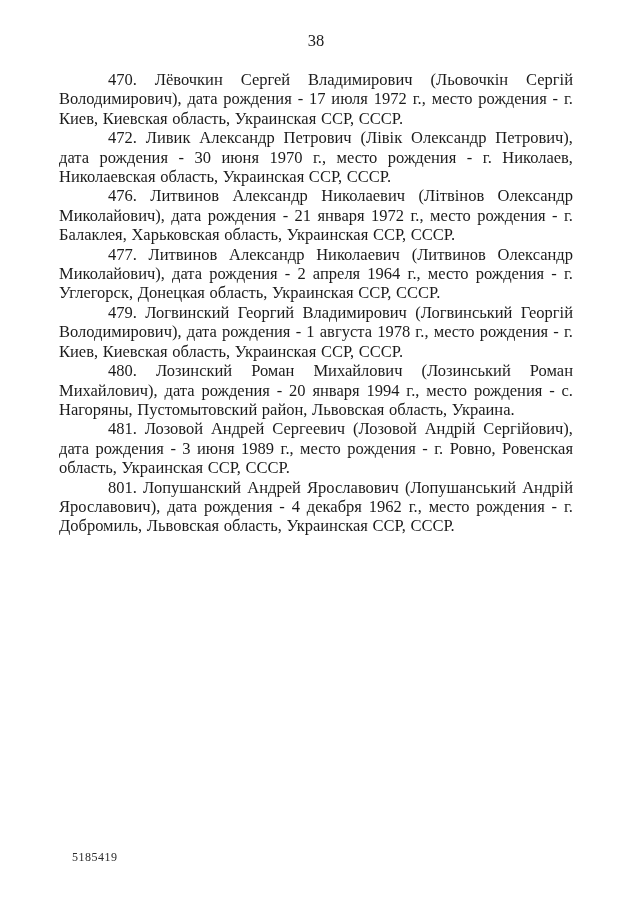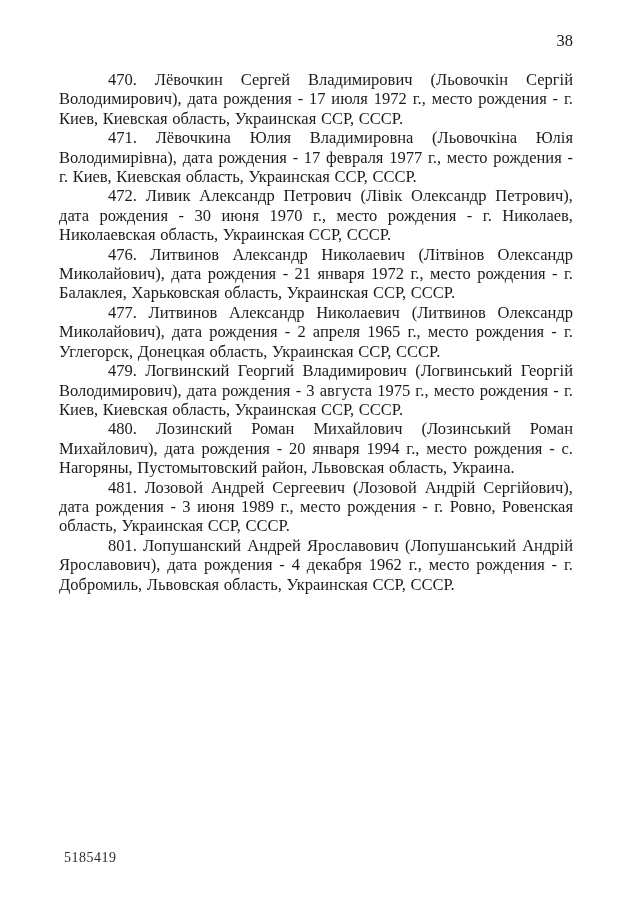--- a/index.html
+++ b/index.html
@@ -14,60 +14,59 @@
     background: #ffffff;
     font-family: "Liberation Serif", serif;
     color: #1b1b1b;
     overflow: hidden;
   }
   .page-number {
     position: absolute;
     top: 31px;
     left: 59px;
     width: 514px;
-    text-align: right;
+    text-align: center;
     font-size: 16.5px;
     line-height: 19px;
   }
   .content {
     position: absolute;
     top: 70px;
     left: 59px;
     width: 514px;
     font-size: 16.5px;
     line-height: 19.4px;
     text-align: justify;
     word-spacing: 0.5px;
   }
   .entry {
     margin: 0;
     padding: 0;
     text-indent: 49px;
   }
   .footer-code {
     position: absolute;
-    left: 64px;
+    left: 72px;
     top: 850px;
-    font-size: 14px;
+    font-size: 12px;
     letter-spacing: 0.5px;
     color: #2a2a2a;
   }
 </style>
 </head>
 <body>
 
 <div class="page">
   <div class="page-number">38</div>
 
   <div class="content">
     <p class="entry">470. Лёвочкин Сергей Владимирович (Льовочкін Сергій Володимирович), дата рождения - 17 июля 1972 г., место рождения - г. Киев, Киевская область, Украинская ССР, СССР.</p>
-    <p class="entry">471. Лёвочкина Юлия Владимировна (Льовочкіна Юлія Володимирівна), дата рождения - 17 февраля 1977 г., место рождения - г. Киев, Киевская область, Украинская ССР, СССР.</p>
     <p class="entry">472. Ливик Александр Петрович (Лівік Олександр Петрович), дата рождения - 30 июня 1970 г., место рождения - г. Николаев, Николаевская область, Украинская ССР, СССР.</p>
     <p class="entry">476. Литвинов Александр Николаевич (Літвінов Олександр Миколайович), дата рождения - 21 января 1972 г., место рождения - г. Балаклея, Харьковская область, Украинская ССР, СССР.</p>
-    <p class="entry">477. Литвинов Александр Николаевич (Литвинов Олександр Миколайович), дата рождения - 2 апреля 1965 г., место рождения - г. Углегорск, Донецкая область, Украинская ССР, СССР.</p>
-    <p class="entry">479. Логвинский Георгий Владимирович (Логвинський Георгій Володимирович), дата рождения - 3 августа 1975 г., место рождения - г. Киев, Киевская область, Украинская ССР, СССР.</p>
+    <p class="entry">477. Литвинов Александр Николаевич (Литвинов Олександр Миколайович), дата рождения - 2 апреля 1964 г., место рождения - г. Углегорск, Донецкая область, Украинская ССР, СССР.</p>
+    <p class="entry">479. Логвинский Георгий Владимирович (Логвинський Георгій Володимирович), дата рождения - 1 августа 1978 г., место рождения - г. Киев, Киевская область, Украинская ССР, СССР.</p>
     <p class="entry">480. Лозинский Роман Михайлович (Лозинський Роман Михайлович), дата рождения - 20 января 1994 г., место рождения - с. Нагоряны, Пустомытовский район, Львовская область, Украина.</p>
     <p class="entry">481. Лозовой Андрей Сергеевич (Лозовой Андрій Сергійович), дата рождения - 3 июня 1989 г., место рождения - г. Ровно, Ровенская область, Украинская ССР, СССР.</p>
     <p class="entry">801. Лопушанский Андрей Ярославович (Лопушанський Андрій Ярославович), дата рождения - 4 декабря 1962 г., место рождения - г. Добромиль, Львовская область, Украинская ССР, СССР.</p>
   </div>
 
   <div class="footer-code">5185419</div>
 </div>
 
 </body></html>

